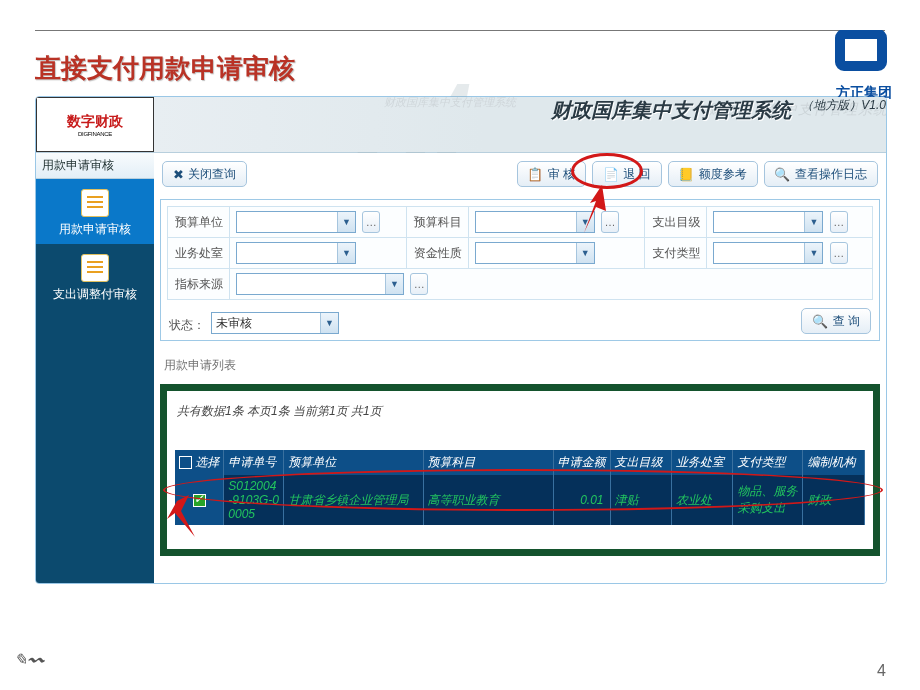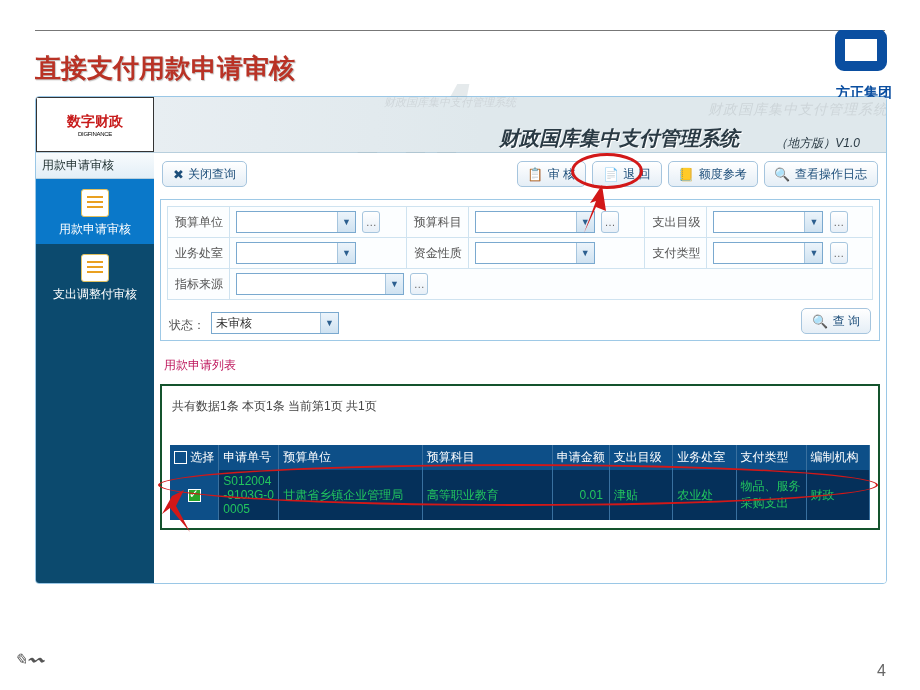--- a/index.html
+++ b/index.html
@@ -33,25 +33,24 @@
   .app-logo-box {
     width: 118px; display: flex; flex-direction: column; align-items: center;
     justify-content: center; background: #fff; border: 1px solid #333;
   }
   .app-logo-text {
     color: #c71a1a; font-weight: bold; font-size: 14px;
     background: #fff;
   }
   .app-logo-sub { font-size: 6px; letter-spacing: -0.3px; }
   .app-title-wrap {
-    flex: 1; display: flex; align-items: flex-end; justify-content: flex-end;
-    padding-right: 26px;
+    flex: 1; display: flex; align-items: flex-start; justify-content: flex-end;
+    padding-right: 0;
     background: linear-gradient(90deg, #e8eef2 0%, #dfe8ec 45%, #dfe8ec 100%);
     position: relative;
-    gap: 26px;
   }
   .app-title-ghost {
     position: absolute; left: 230px; top: -2px; color: #cfd6da;
     font-size: 11px; white-space: nowrap; font-style: italic;
   }
   .app-title-ghost2 {
     position: absolute; right: -2px; top: 4px; color: #cdd5d9;
     font-size: 14px; white-space: nowrap; font-style: italic; letter-spacing: 1px;
   }
   .app-title {
@@ -132,24 +131,25 @@
     width: 18px; height: 22px; border:1px solid #a6c5de; border-radius:3px;
     background: linear-gradient(#fff,#e7eff7); margin-left: 3px; cursor:pointer;
     color: #666; font-size: 11px; vertical-align: middle;
   }
   .status-row {
     display:flex; align-items:flex-end; gap: 6px; margin-top: 8px;
     font-size: 12px; color:#555; padding: 0 2px;
   }
   .status-row .combo input { width: 108px; color:#333; }
   .status-spacer { flex:1; }
-  .list-title { font-size: 12px; color:#be185d; margin: 16px 0 10px 4px; }
+  .list-title { font-size: 12px; color:#737373; margin: 16px 0 10px 4px; }
   .summary-box {
-    border:2px solid #14532d; font-size:12px; color:#444;
-    padding:10px 8px 8px;
+    border:7px solid #14532d; font-size:12px; color:#444;
+    padding:10px 8px 24px;
+    font-style:italic;
   }
   .pager-line { margin: 2px 0 30px 2px; }
   .data-table { width:100%; border-collapse: collapse; font-size:12px; }
   .data-table th {
     background: #0d4f88; color:#fff; text-align:left; font-weight: normal;
     padding: 4px 4px; border-right:1px solid #39709f; white-space:nowrap;
   }
   .data-table th.sel { width:42px; text-align:center; }
   .data-table td {
     background:#05305a; color:#22c55e; padding:4px 4px; border-right:1px solid #39709f;

